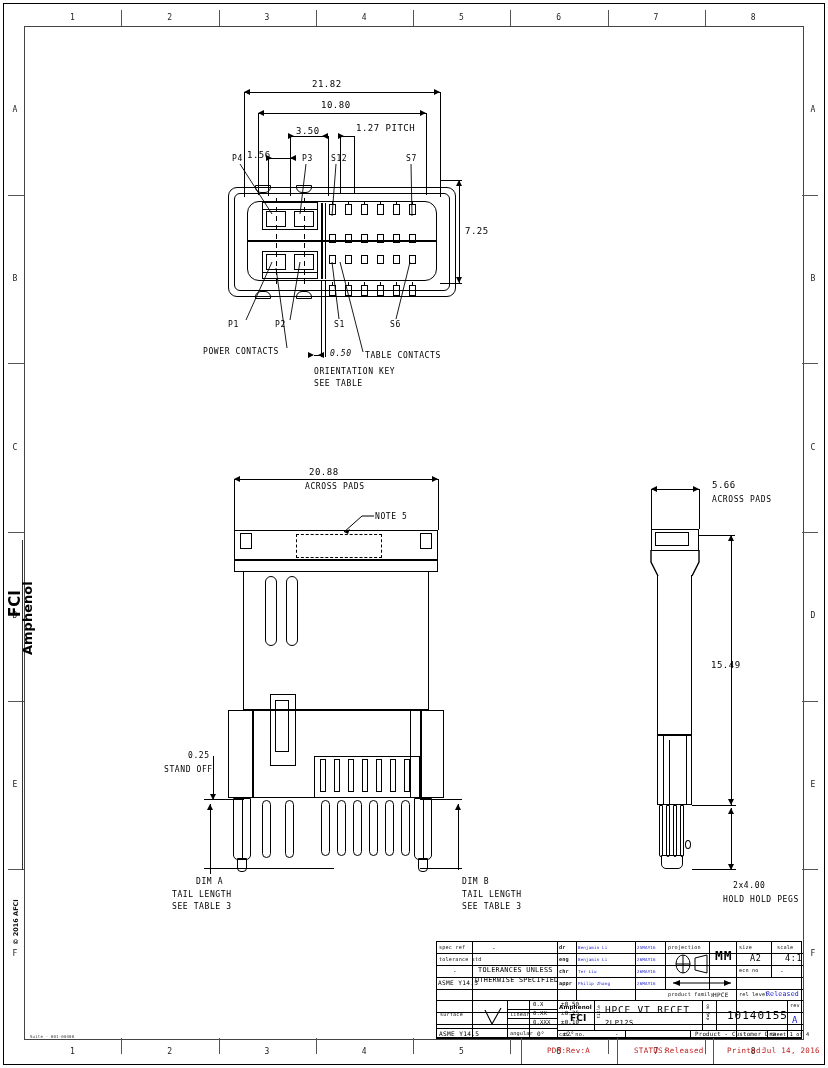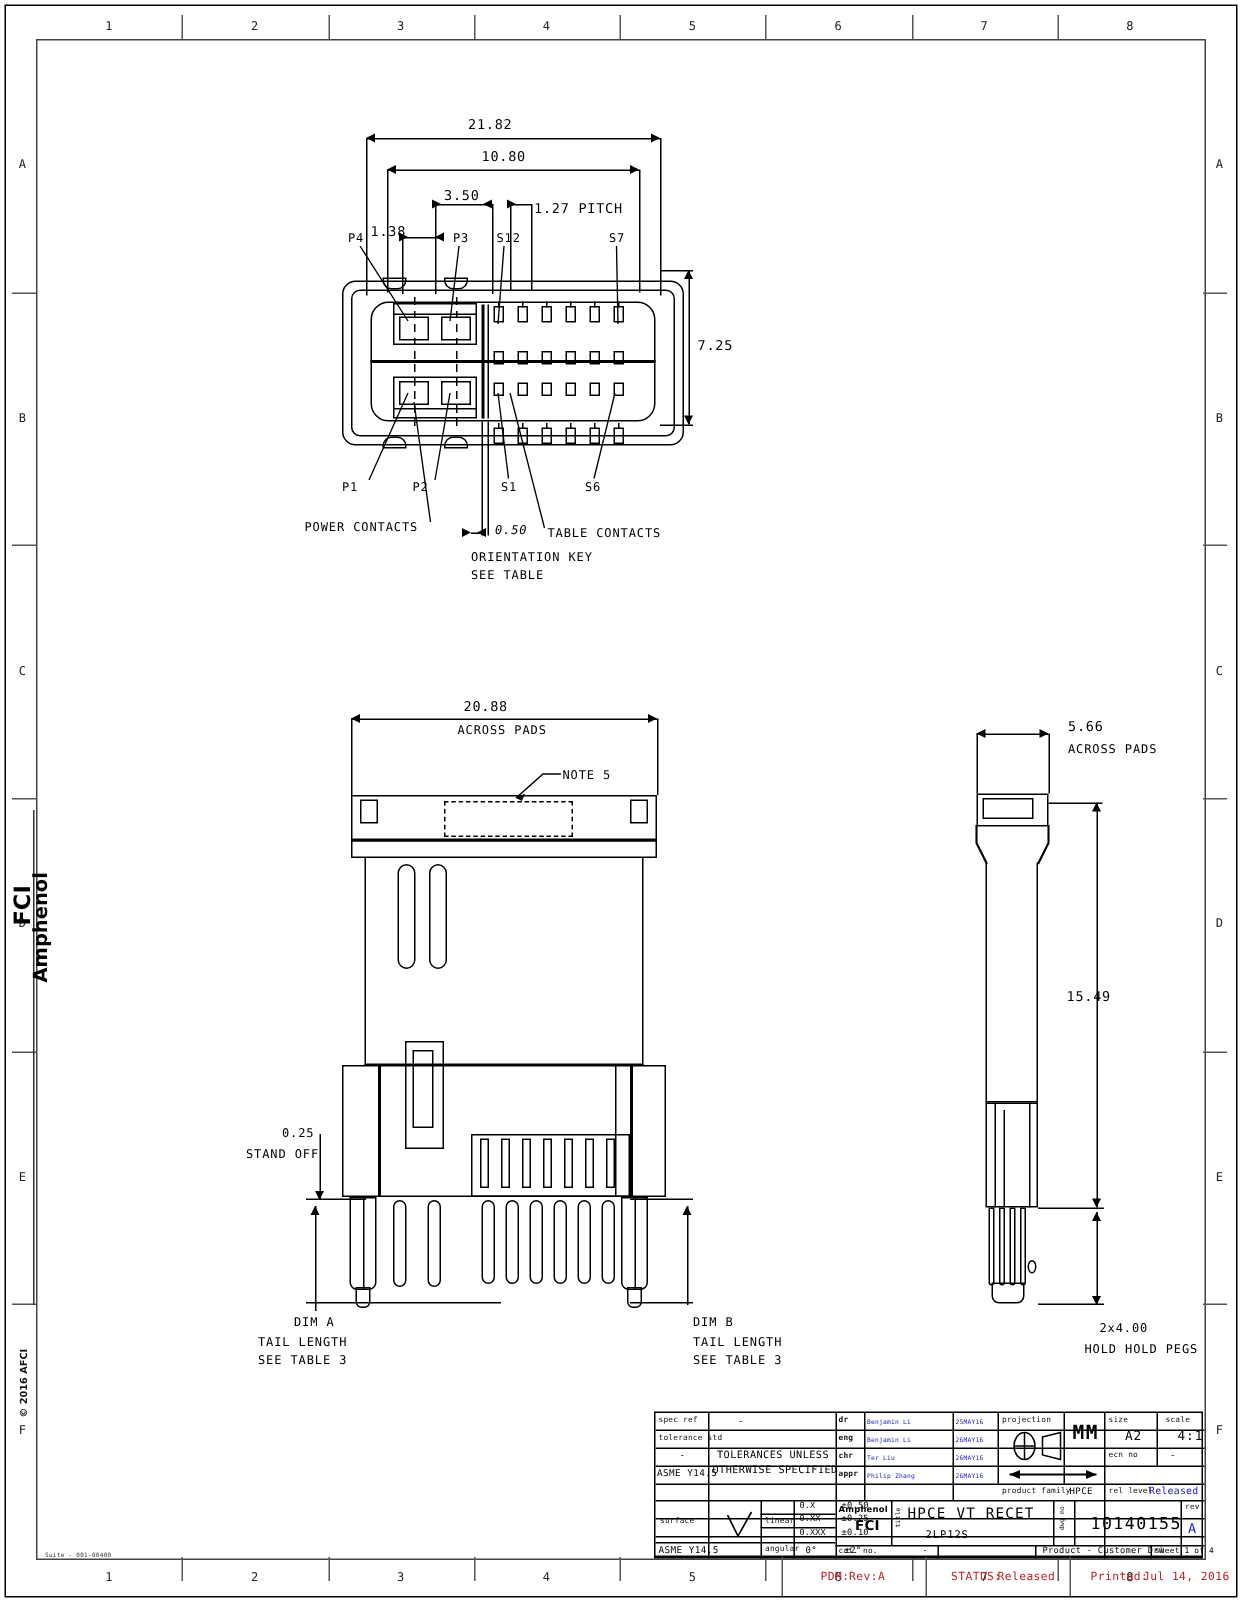--- a/index.html
+++ b/index.html
@@ -155,27 +155,27 @@
     <div class="arrowR" style="left:288px;top:133px;"></div>
     <div class="arrowL" style="left:322px;top:133px;"></div>
     <div class="ln vl" style="left:290px;top:136px;height:60px;"></div>
     <div class="ln vl" style="left:328px;top:136px;height:60px;"></div>
     <div class="txt dimtxt" style="left:296px;top:127px;">3.50</div>
 
     <div class="ln hl" style="left:340px;top:136px;width:14px;"></div>
     <div class="arrowR" style="left:338px;top:133px;"></div>
     <div class="ln vl" style="left:340px;top:136px;height:58px;"></div>
     <div class="ln vl" style="left:354px;top:136px;height:58px;"></div>
-    <div class="txt dimtxt" style="left:356px;top:136px;">1.27 PITCH</div>
+    <div class="txt dimtxt" style="left:356px;top:124px;">1.27 PITCH</div>
 
     <div class="ln hl" style="left:268px;top:158px;width:28px;"></div>
     <div class="arrowR" style="left:266px;top:155px;"></div>
     <div class="arrowL" style="left:290px;top:155px;"></div>
     <div class="ln vl" style="left:268px;top:158px;height:38px;"></div>
-    <div class="txt dimtxt" style="left:247px;top:151px;">1.38</div>
+    <div class="txt dimtxt" style="left:247px;top:151px;">1.56</div>
 
     <div class="ln vl" style="left:459px;top:180px;height:103px;"></div>
     <div class="arrowU" style="left:456px;top:180px;"></div>
     <div class="arrowD" style="left:456px;top:277px;"></div>
     <div class="ln hl" style="left:440px;top:180px;width:22px;"></div>
     <div class="ln hl" style="left:440px;top:283px;width:22px;"></div>
     <div class="txt dimtxt" style="left:465px;top:227px;">7.25</div>
 
     <div class="rbox" style="left:228px;top:187px;width:228px;height:110px;border-radius:9px;"></div>
     <div class="box-t" style="left:234px;top:193px;width:216px;height:98px;border-radius:6px;"></div>
@@ -533,21 +533,21 @@
       </div>
     <div class="tb-t" style="left:100px;top:89px;font-size:6px;">0°</div>
     <div class="tb-t" style="left:126px;top:89px;font-size:6px;">±2°</div>
 
     <div class="tb-t amph" style="left:122px;top:63px;font-size:5.6px;">Amphenol</div>
     <div class="tb-t amph" style="left:133px;top:72px;font-size:9px;">FCI</div>
 
     <div class="tb-t" style="left:160px;top:63px;font-size:4.2px;writing-mode:vertical-rl;
          transform:rotate(180deg);">title</div>
     <div class="tb-t" style="left:168px;top:63px;font-size:9.5px;letter-spacing:.8px;">HPCE VT RECET</div>
-    <div class="tb-t" style="left:180px;top:78px;font-size:7px;letter-spacing:.6px;">2LP12S</div>
+    <div class="tb-t" style="left:168px;top:78px;font-size:7px;letter-spacing:.6px;">2LP12S</div>
 
     <div class="tb-t" style="left:269px;top:62px;font-size:4.2px;writing-mode:vertical-rl;
          transform:rotate(180deg);">dwg no</div>
     <div class="tb-t" style="left:290px;top:68px;font-size:11px;letter-spacing:1px;">10140155</div>
     <div class="tb-t tb-k" style="left:353px;top:61px;">rev</div>
     <div class="tb-t tb-blue" style="left:355px;top:74px;font-size:9px;">A</div>
 
     <div class="tb-t tb-k" style="left:122px;top:90px;">cat. no.</div>
     <div class="tb-t" style="left:178px;top:90px;font-size:5.5px;">-</div>
     <div class="tb-t" style="left:258px;top:90px;font-size:5.8px;letter-spacing:.2px;">Product - Customer Drw</div>

